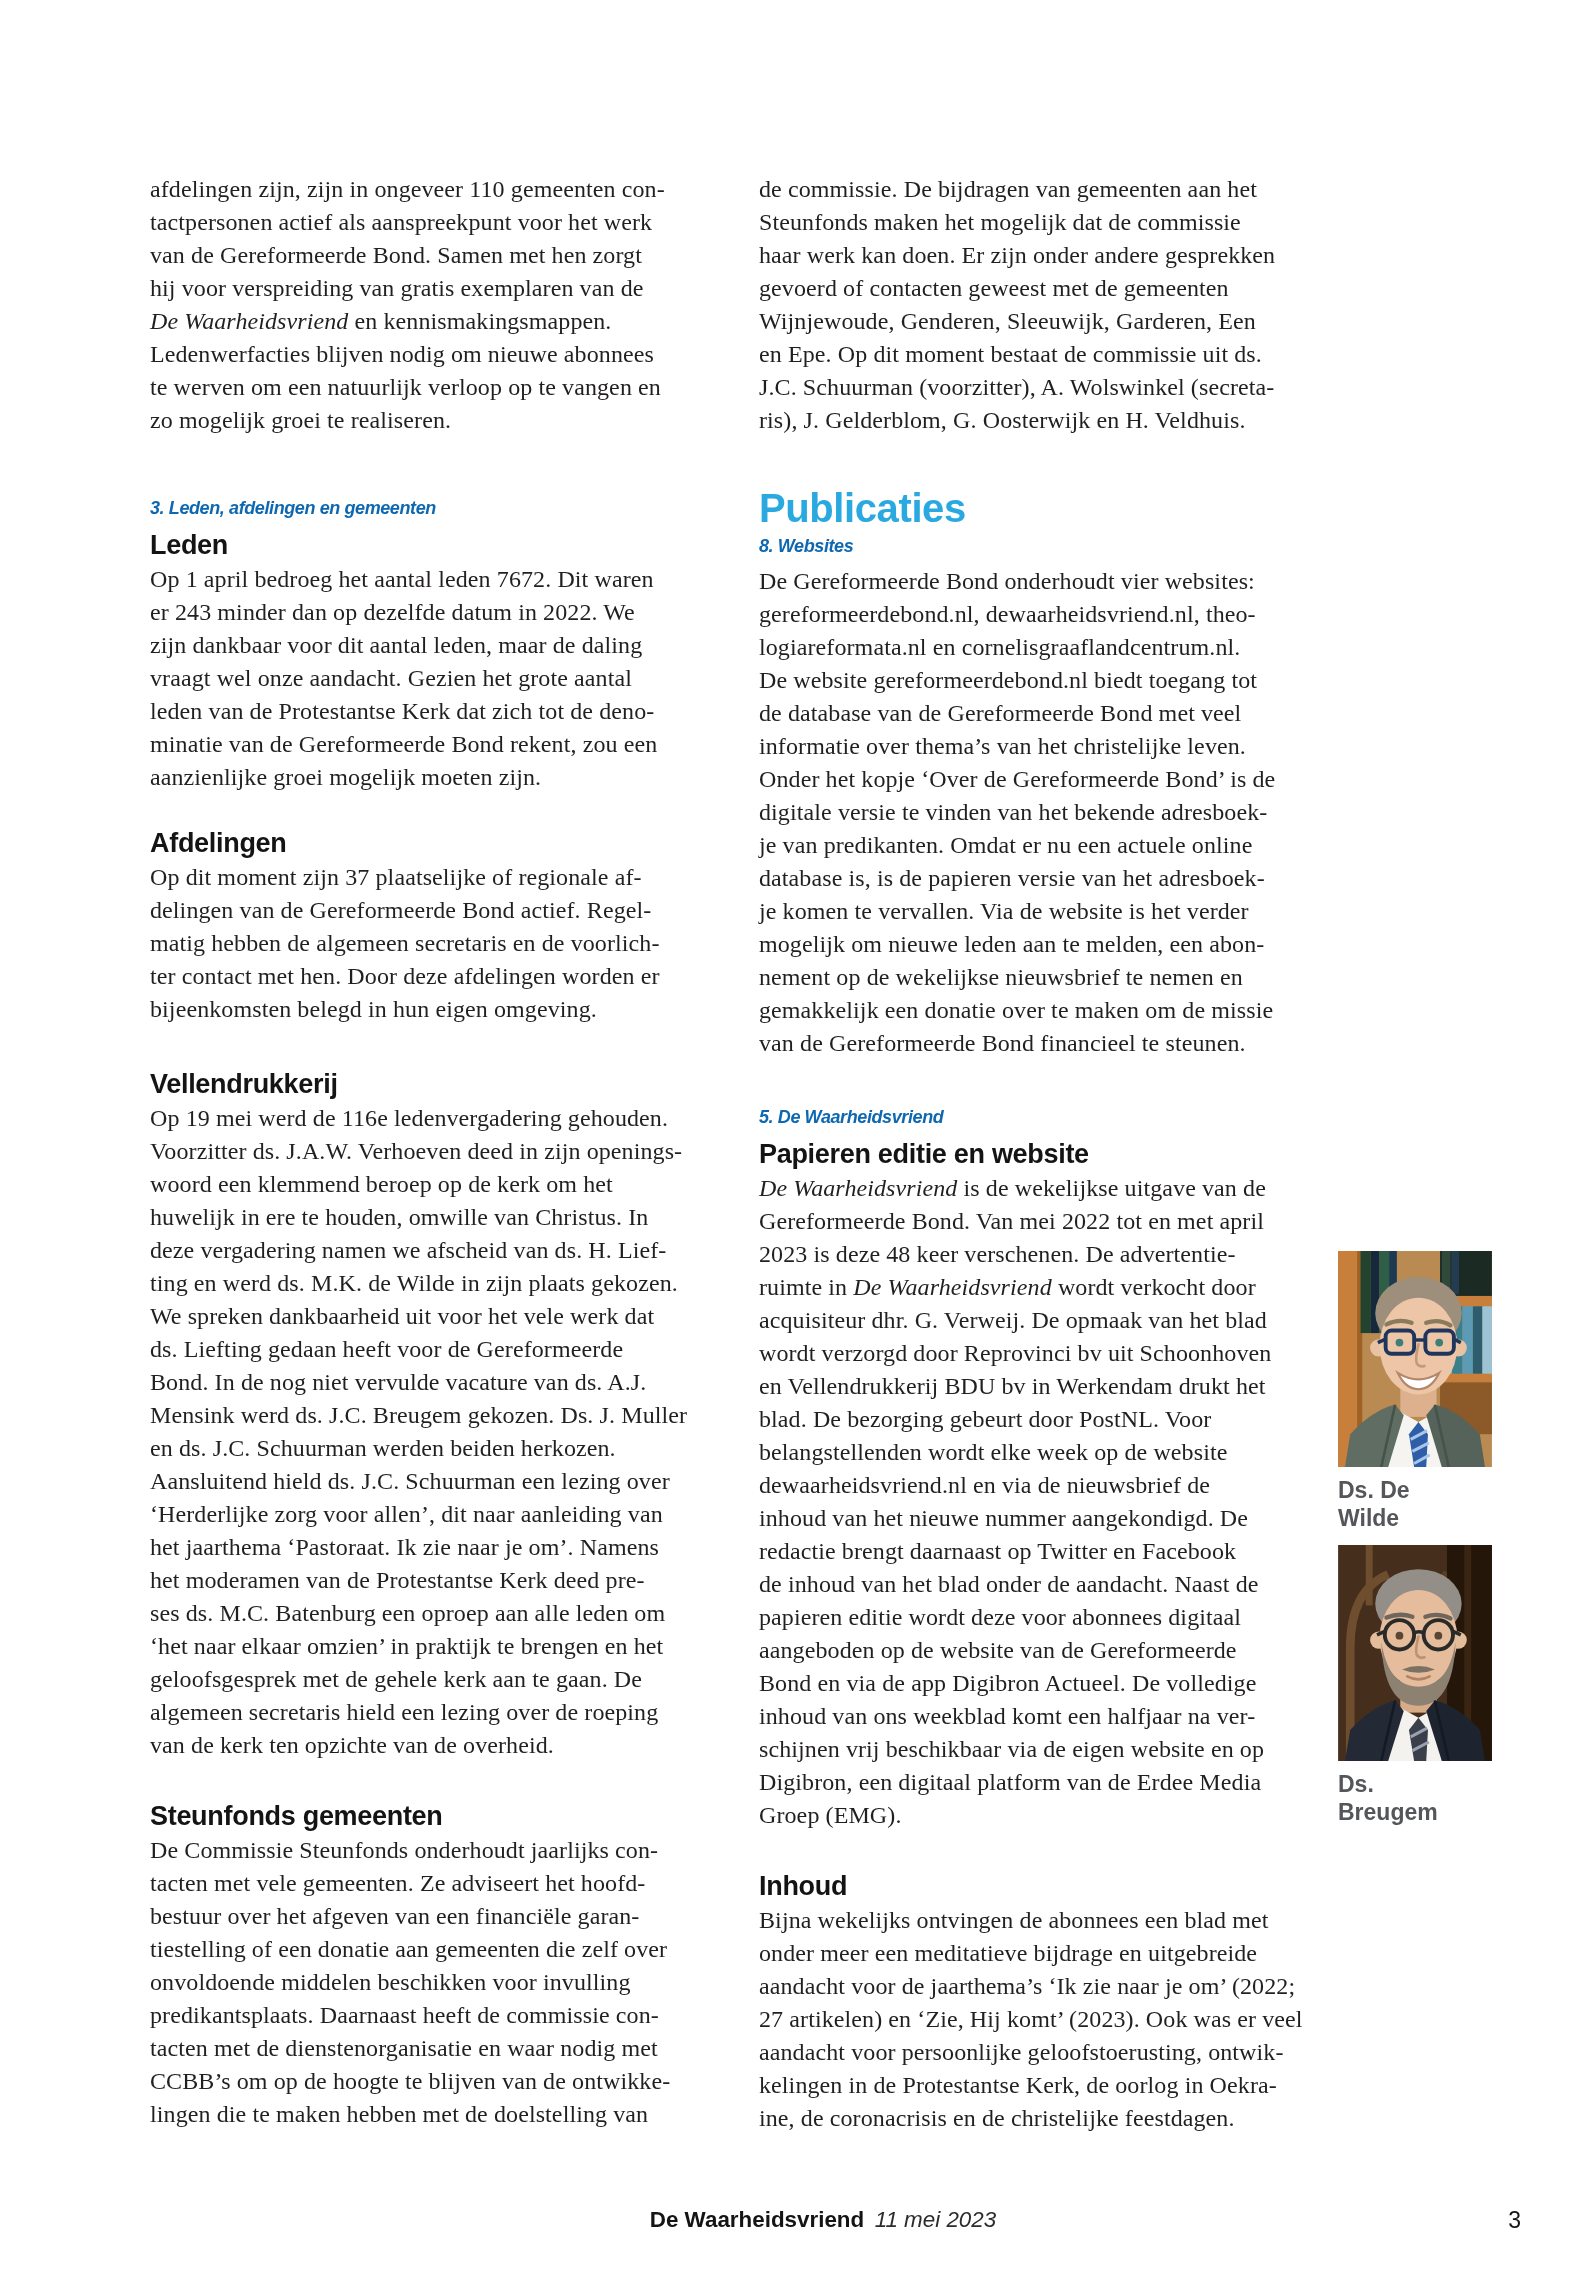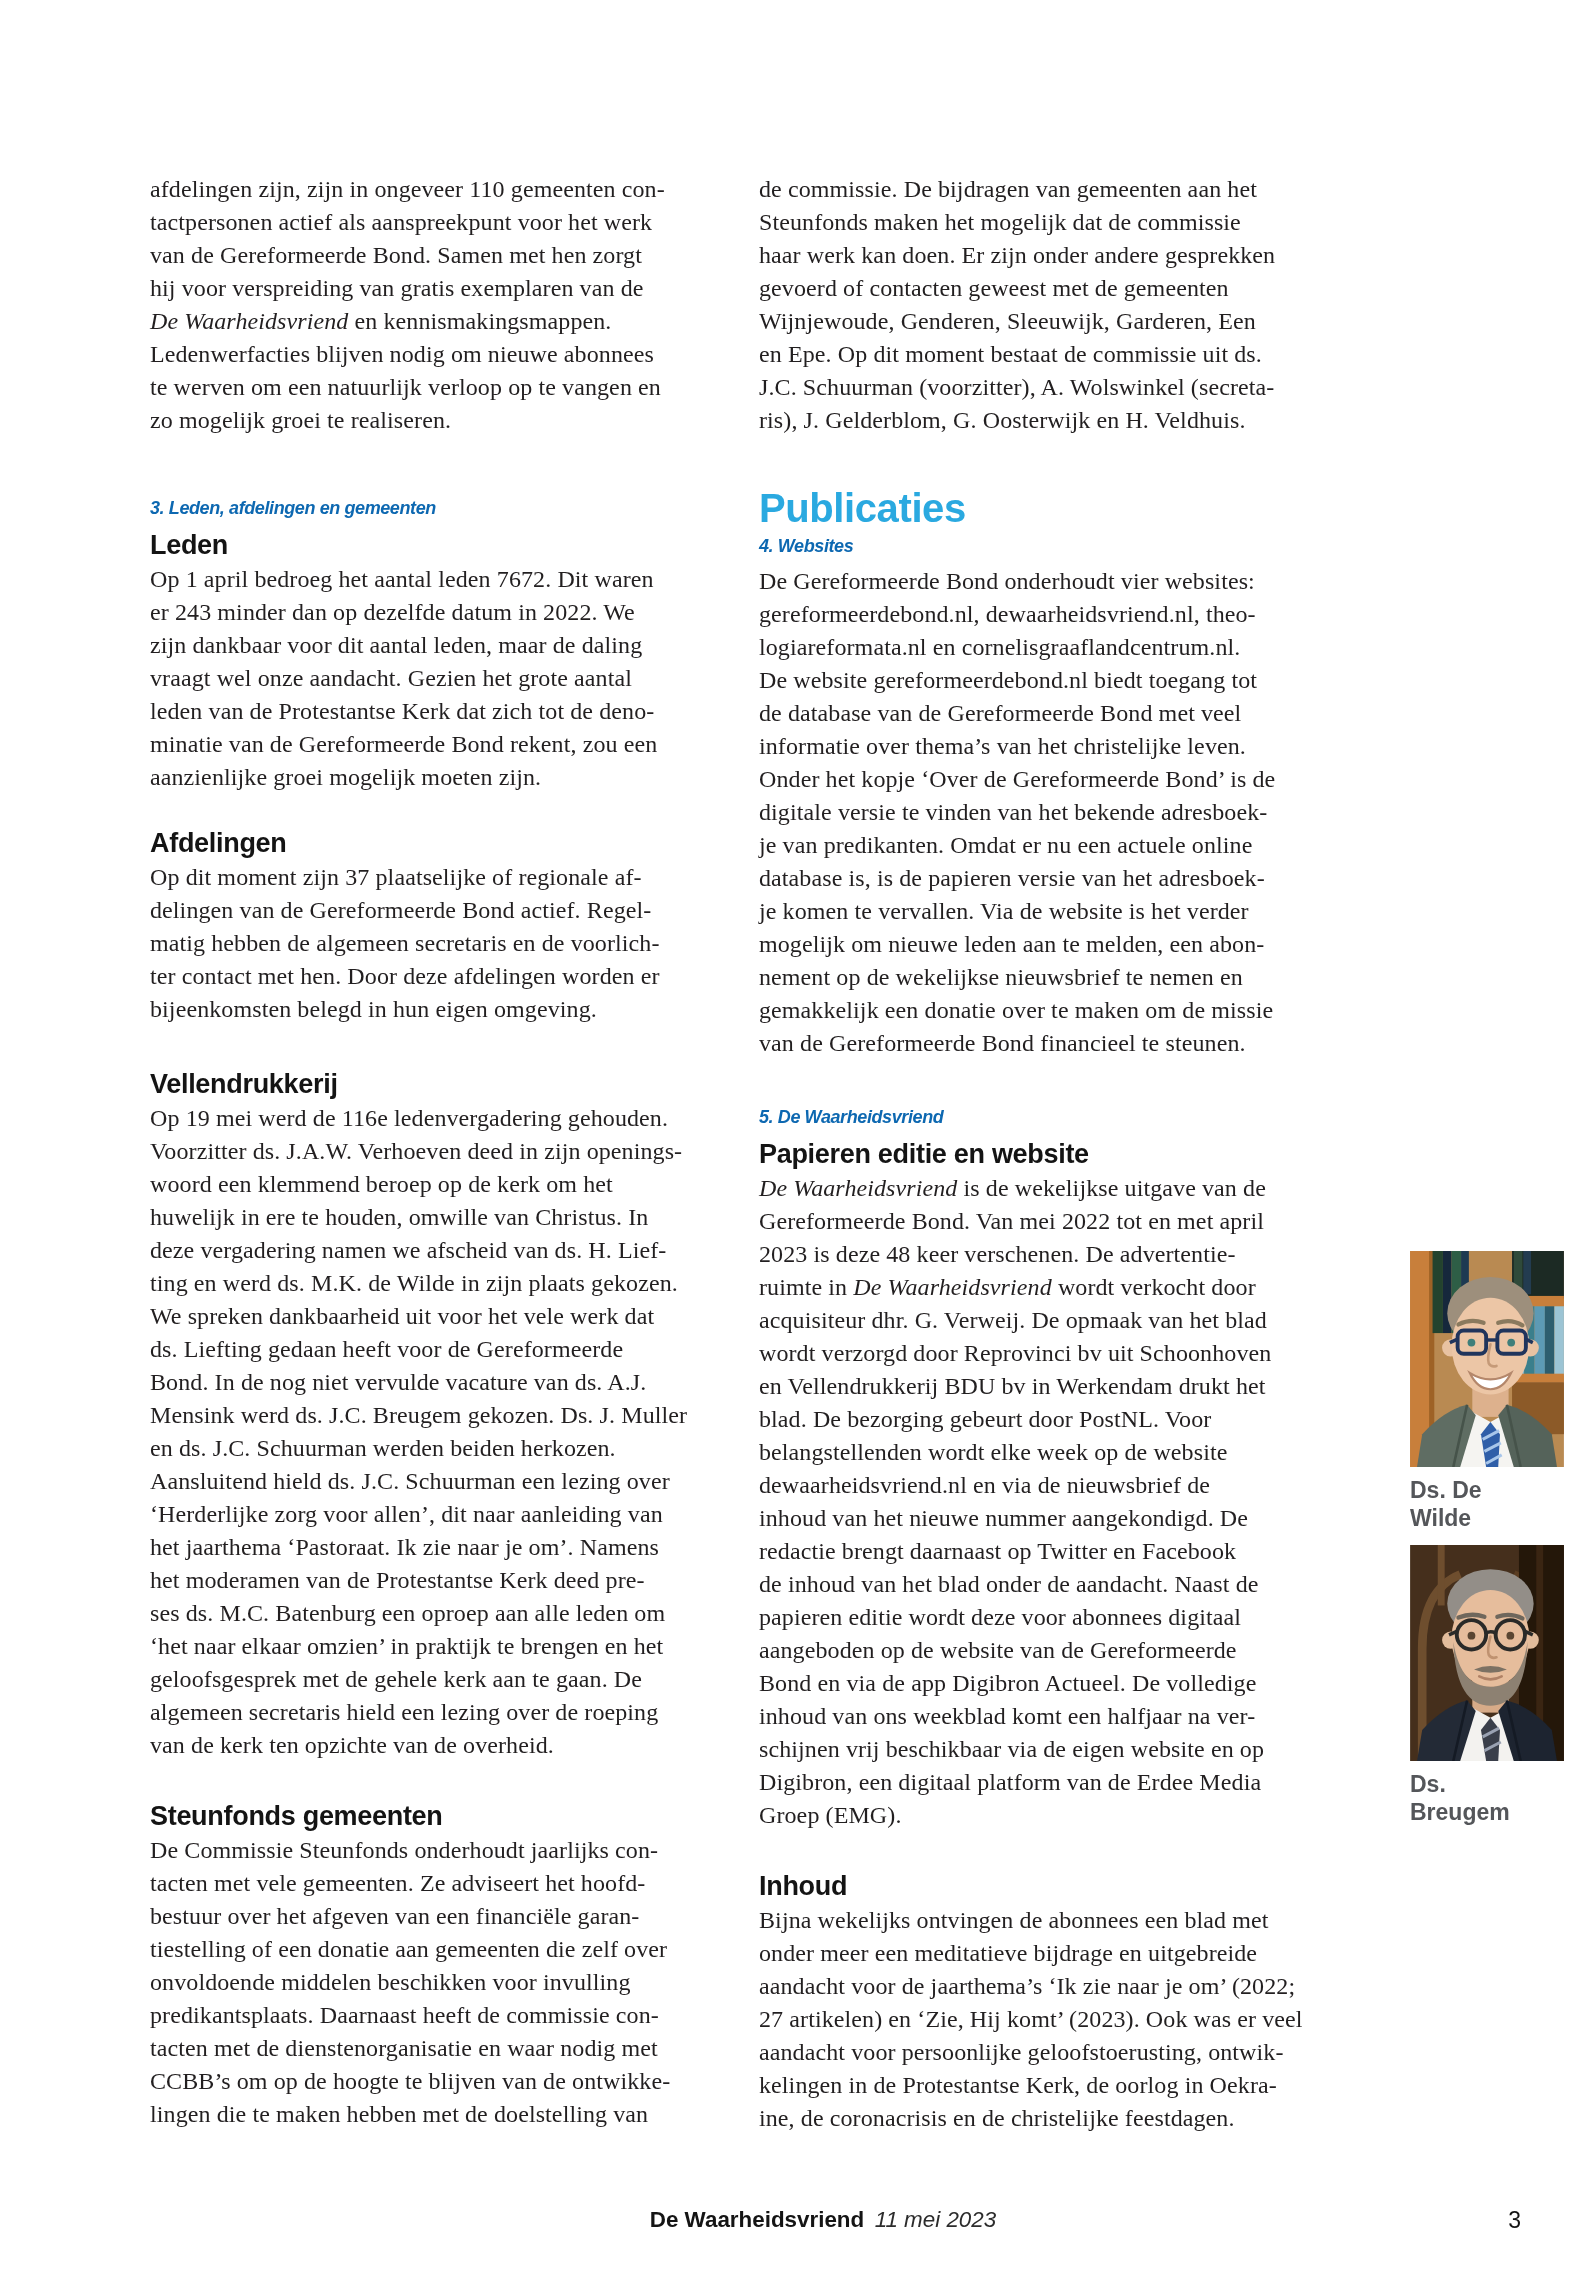--- a/index.html
+++ b/index.html
@@ -24,21 +24,21 @@
   }
   .h-light{
     font-family:"Liberation Sans", sans-serif;font-weight:700;
     font-size:40px;line-height:38px;color:#2aa9e0;letter-spacing:-0.4px;margin:0;
   }
   .mt-sec{margin-top:52px;}
   .mt-sub36{margin-top:31px;}
   .mt-sub42{margin-top:36px;}
   .mt-sub44{margin-top:38px;}
   .mt-sub46{margin-top:40px;}
-  .photo-block{position:absolute;left:1410px;width:136px;}
+  .photo-block{position:absolute;left:1338px;width:136px;}
   .photo-frame{width:154px;height:216px;display:block;}
   .photo-caption{
     font-family:"Liberation Sans", sans-serif;font-weight:700;
     font-size:23px;line-height:28px;color:#54565a;margin-top:8.6px;
   }
   .footer{
     position:absolute;top:2207px;left:16px;width:1592px;text-align:center;
     font-family:"Liberation Sans", sans-serif;font-size:22.4px;color:#141414;margin-left:11px;
   }
   .footer .mag{font-weight:700;}
@@ -116,21 +116,21 @@
   <p class="para">de commissie. De bijdragen van gemeenten aan het
 Steunfonds maken het mogelijk dat de commissie
 haar werk kan doen. Er zijn onder andere gesprekken
 gevoerd of contacten geweest met de gemeenten
 Wijnjewoude, Genderen, Sleeuwijk, Garderen, Een
 en Epe. Op dit moment bestaat de commissie uit ds.
 J.C. Schuurman (voorzitter), A. Wolswinkel (secreta-
 ris), J. Gelderblom, G. Oosterwijk en H. Veldhuis.</p>
 
   <h2 class="h-light mt-sec">Publicaties</h2>
-  <h2 class="h-blue">4. Websites</h2>
+  <h2 class="h-blue">8. Websites</h2>
   <p class="para">De Gereformeerde Bond onderhoudt vier websites:
 gereformeerdebond.nl, dewaarheidsvriend.nl, theo-
 logiareformata.nl en cornelisgraaflandcentrum.nl.
 De website gereformeerdebond.nl biedt toegang tot
 de database van de Gereformeerde Bond met veel
 informatie over thema’s van het christelijke leven.
 Onder het kopje ‘Over de Gereformeerde Bond’ is de
 digitale versie te vinden van het bekende adresboek-
 je van predikanten. Omdat er nu een actuele online
 database is, is de papieren versie van het adresboek-

